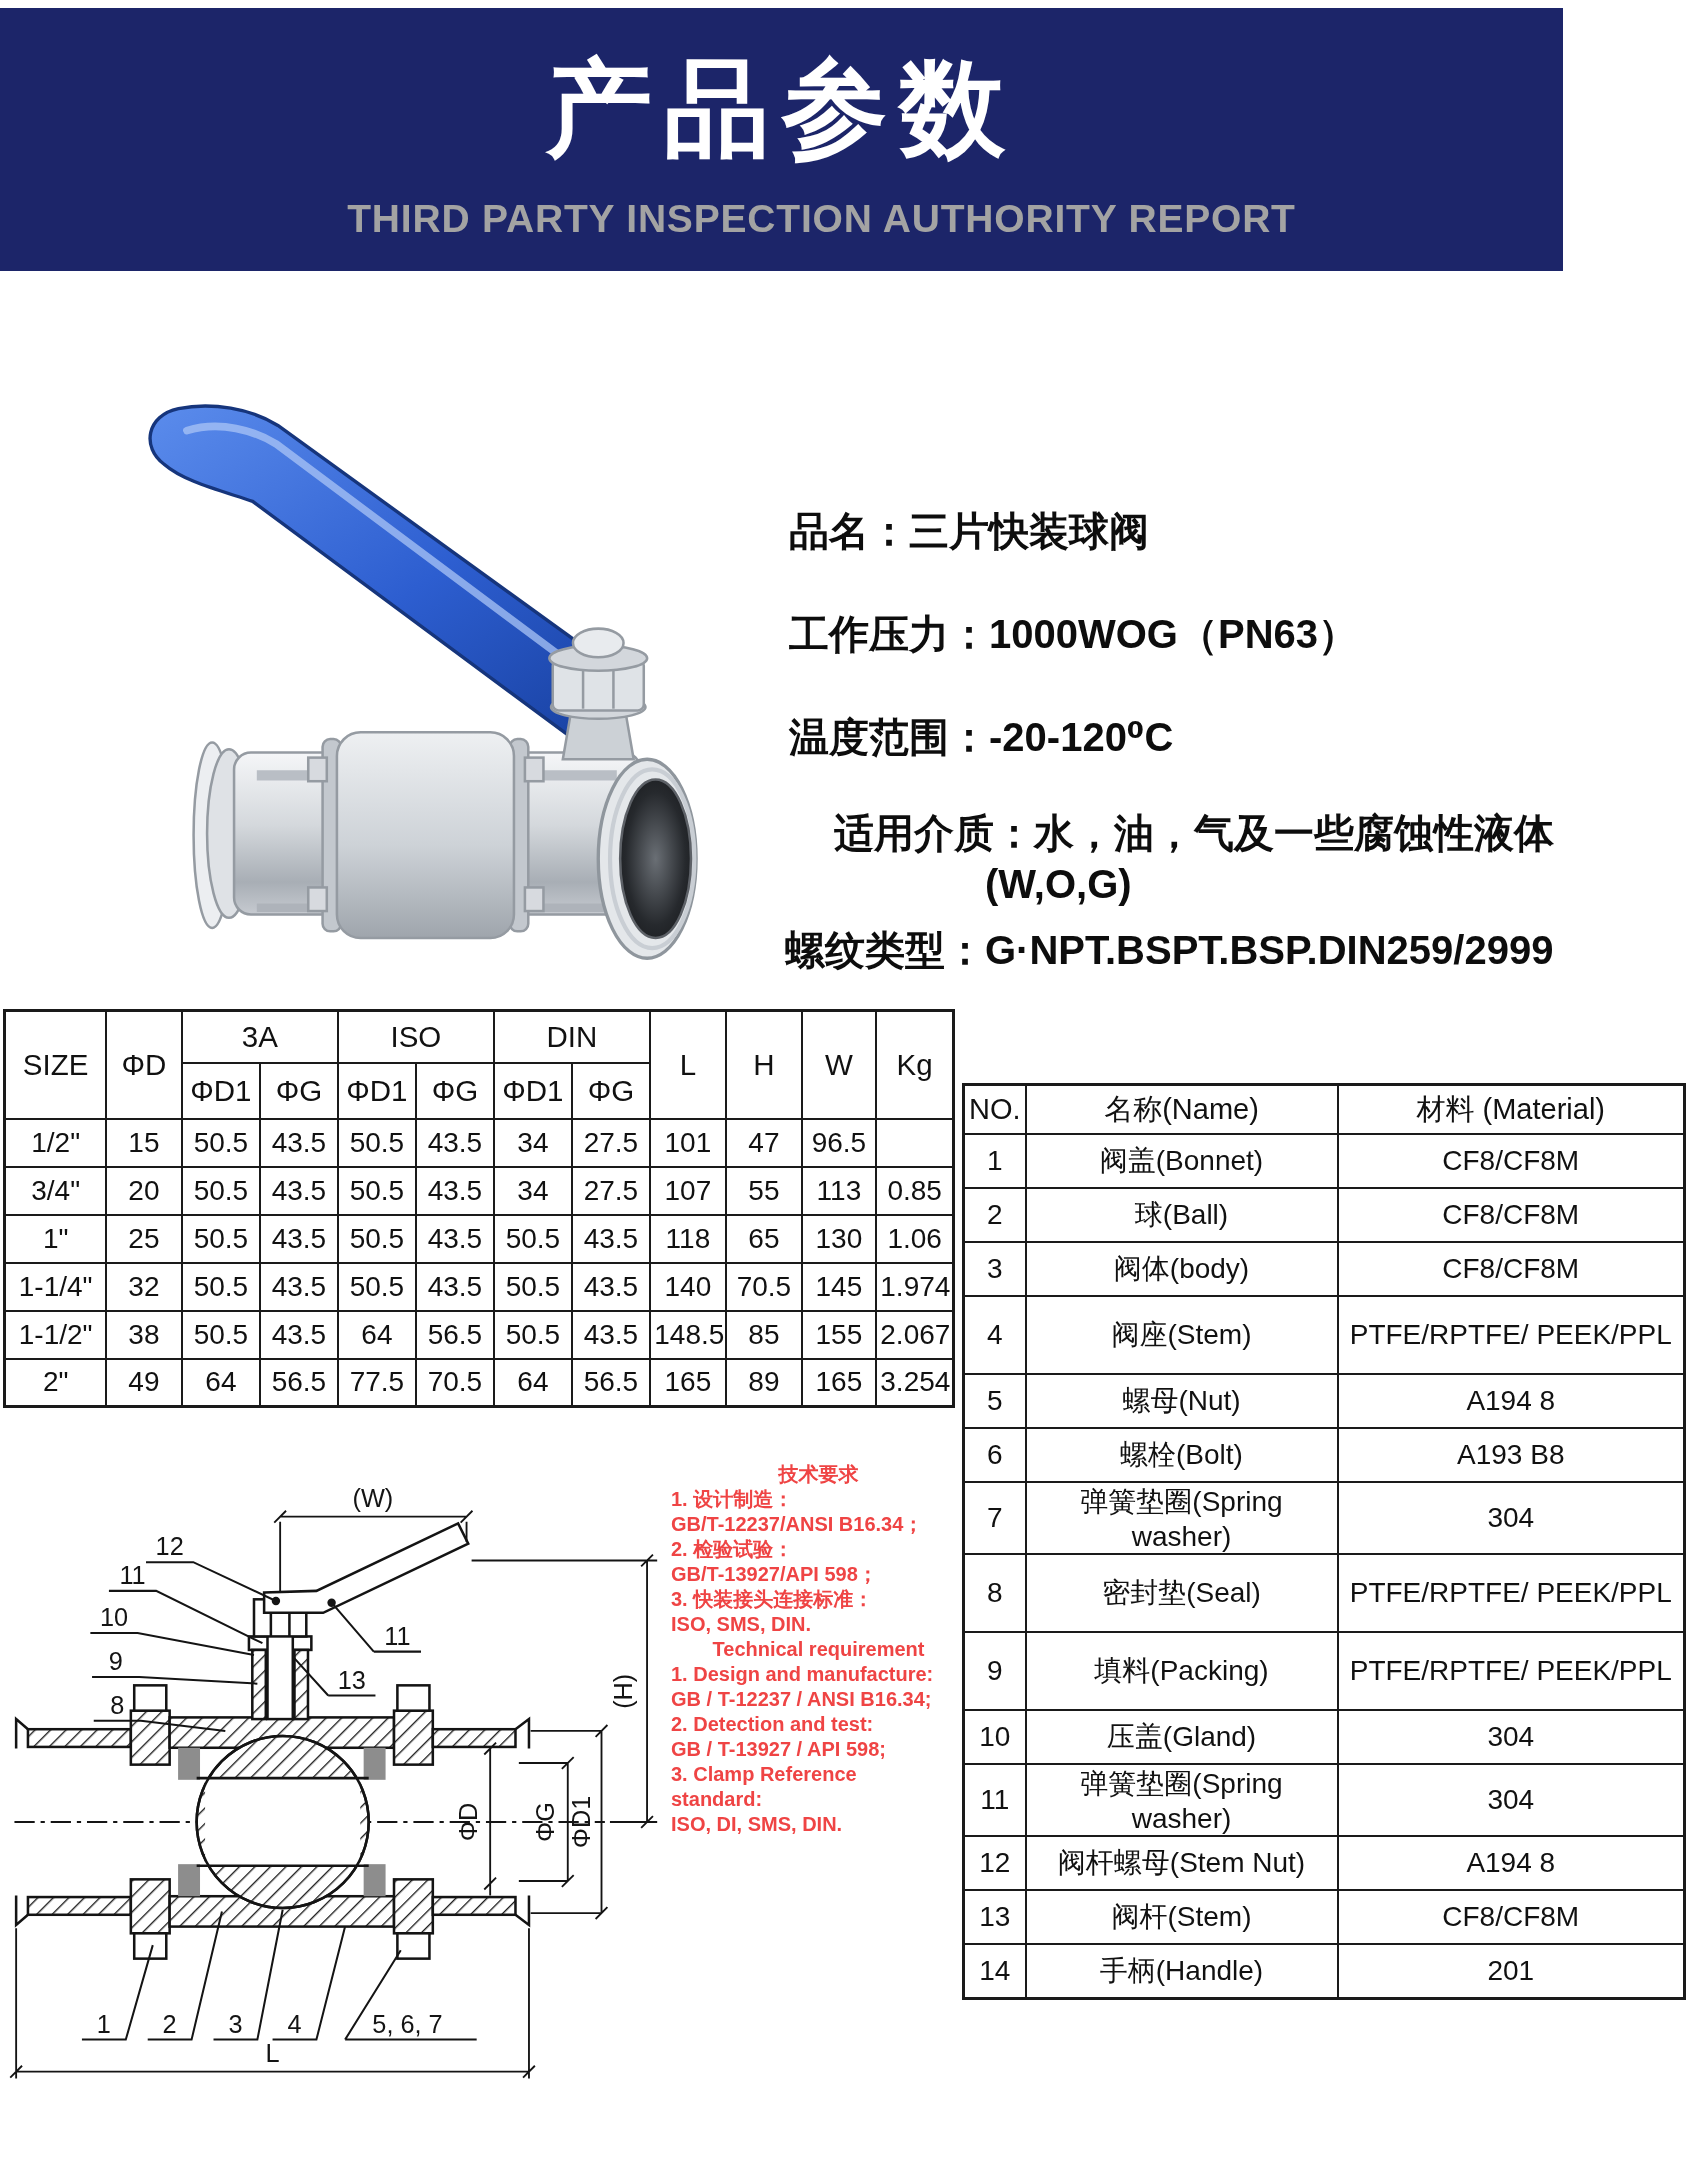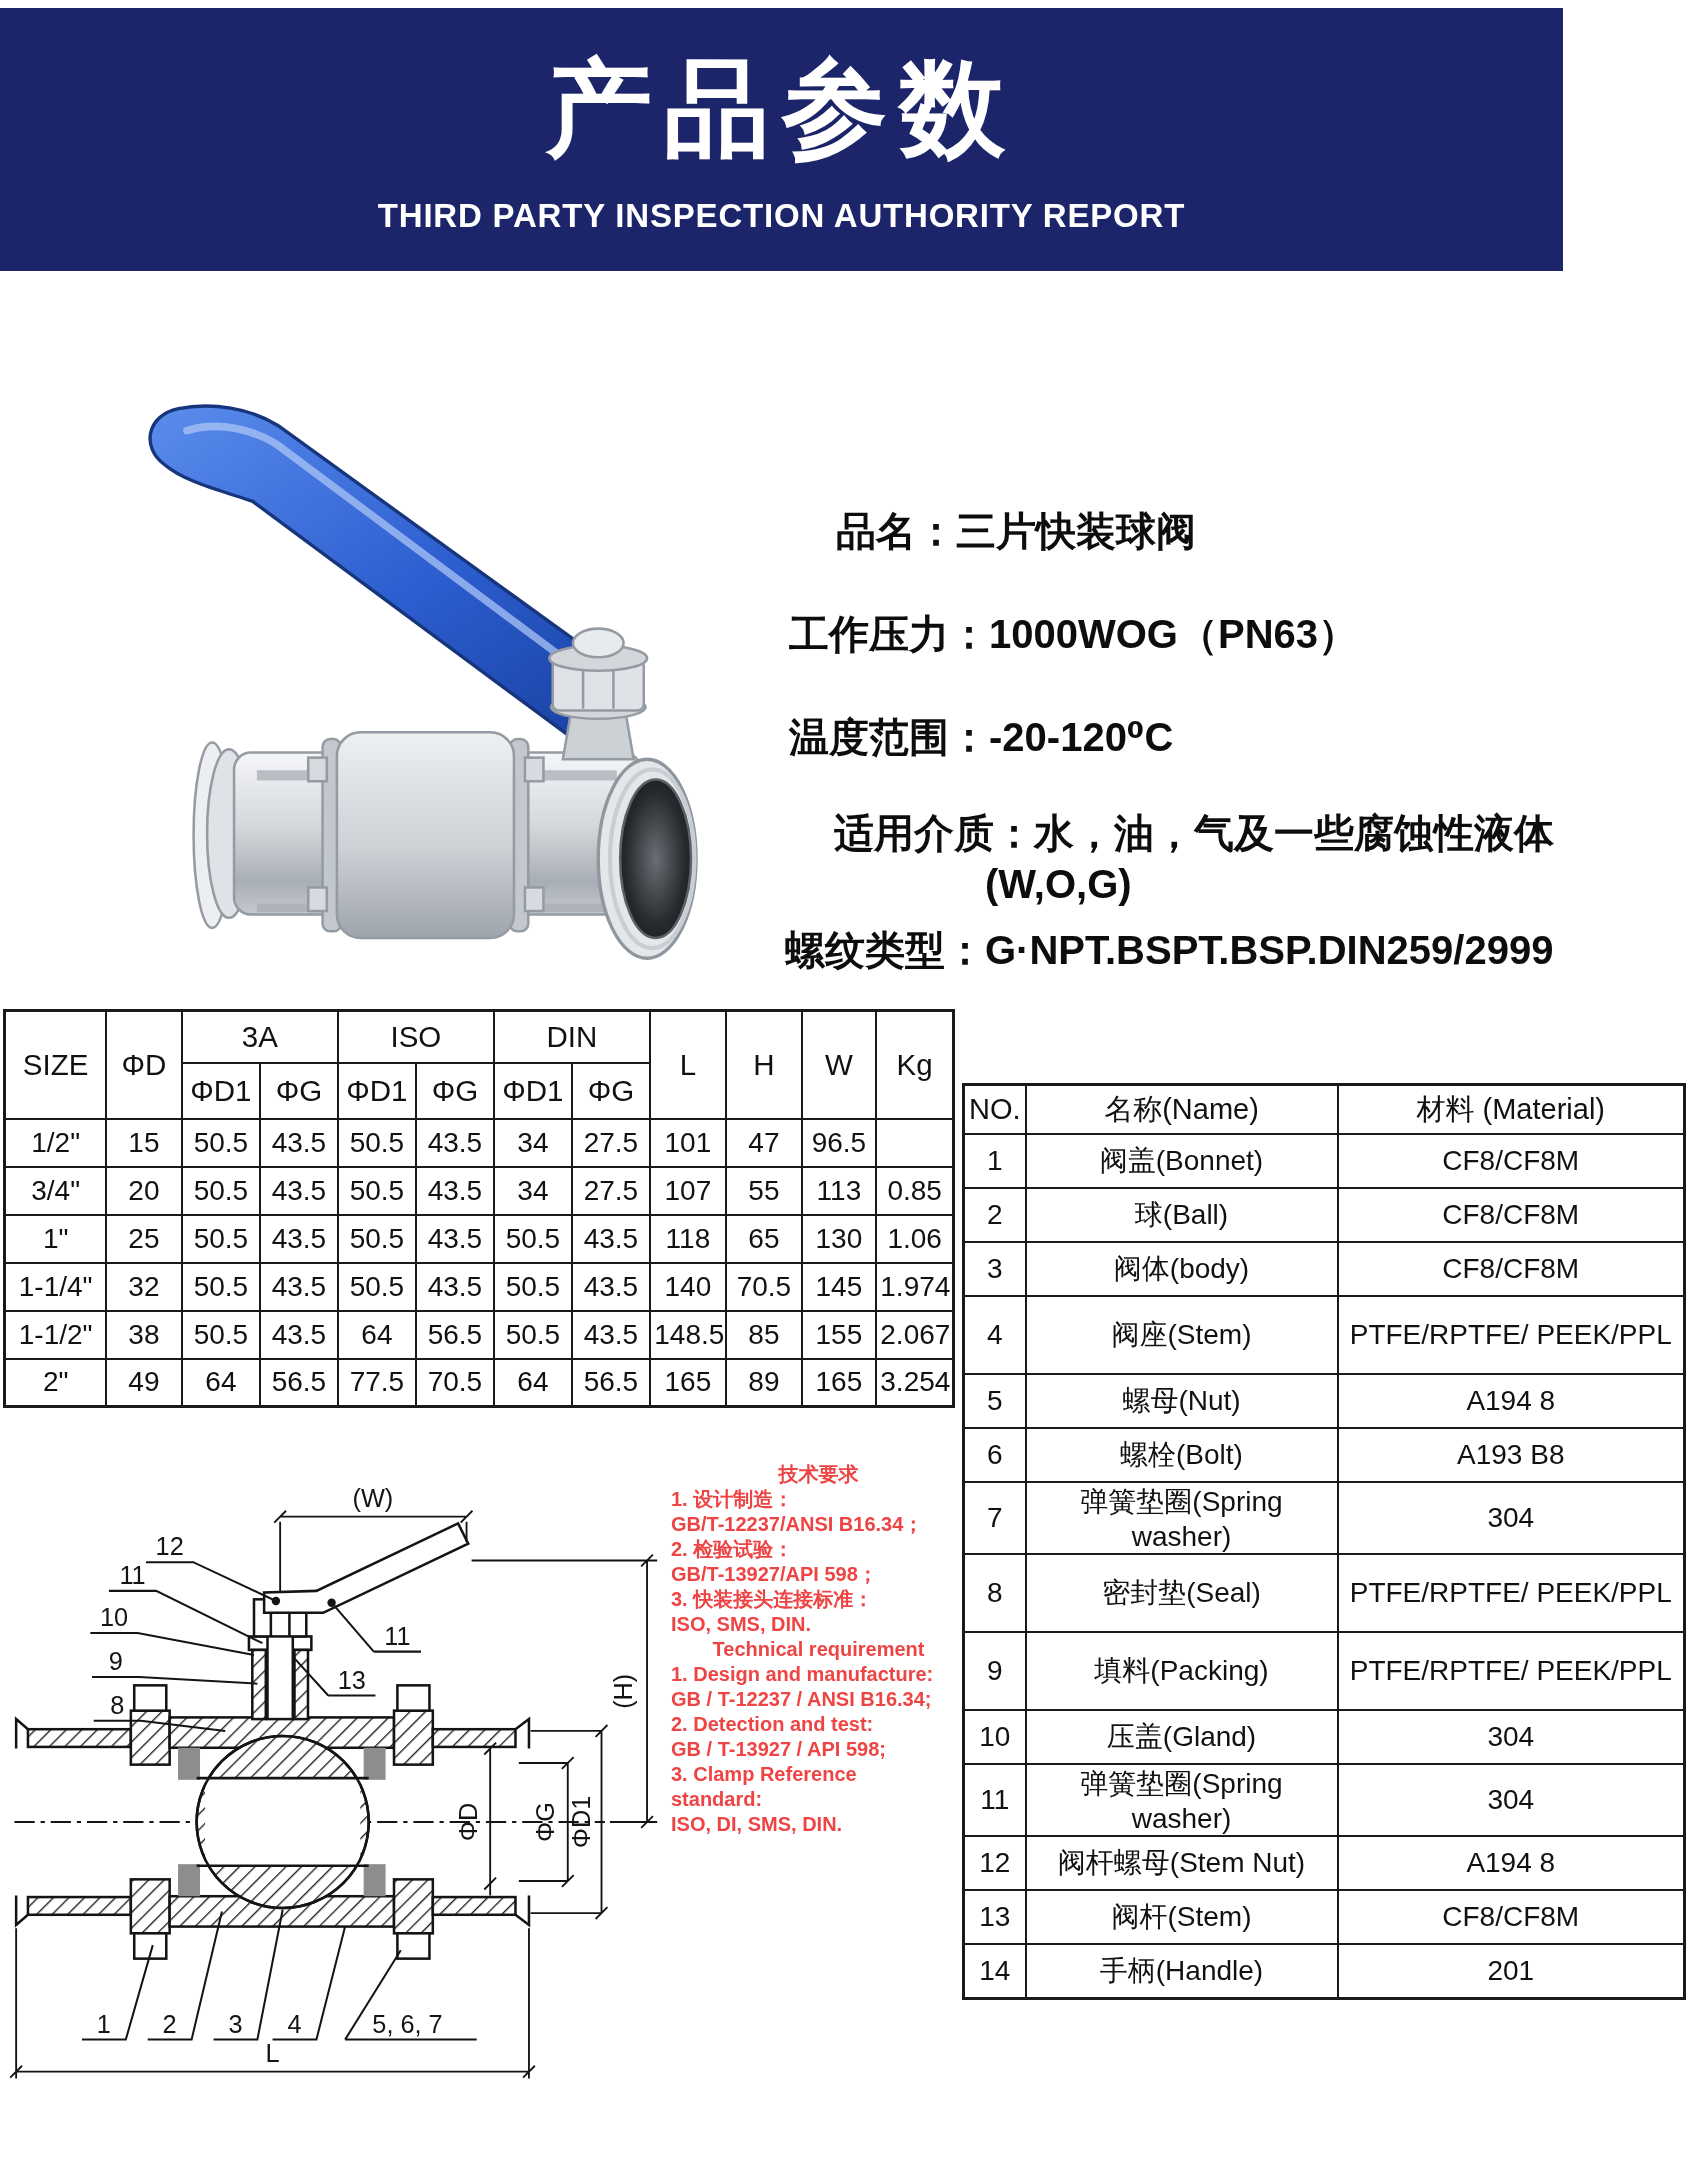--- a/index.html
+++ b/index.html
@@ -6,26 +6,26 @@
   body{
     width:1687px;height:2183px;position:relative;background:#ffffff;
     font-family:"Liberation Sans","DejaVu Sans",sans-serif;color:#111;
     overflow:hidden;
   }
   
   .banner{position:absolute;left:0;top:8.4px;width:1563px;height:263px;background:#1c2569;}
   .banner-title{position:absolute;left:0;top:32px;width:100%;text-align:center;
     color:#fff;font-size:106px;font-weight:700;letter-spacing:11.8px;line-height:1.3;}
   .banner-sub{position:absolute;left:0;top:189px;width:100%;text-align:center;
-    color:#ffffff;font-size:33px;font-weight:700;letter-spacing:0.8px;}
+    color:#a3a3a3;font-size:39px;font-weight:700;letter-spacing:0.8px;padding-left:40px;}
   
   .photo{position:absolute;left:84px;top:363px;width:666px;height:624px;}
   
   .info div{position:absolute;font-size:40px;font-weight:600;color:#0d0d0d;white-space:nowrap;}
-  .il0{left:836px;top:504px;}
+  .il0{left:789px;top:504px;}
   .il1{left:789px;top:607px;}
   .il2{left:789px;top:710px;}
   .il3{left:834px;top:806px;}
   .il4{left:985px;top:862px;}
   .il5{left:785px;top:923px;}
   
   table{border-collapse:collapse;table-layout:fixed;background:#fff;}
   th,td{border:2.5px solid #1a1a1a;text-align:center;vertical-align:middle;
     padding:0 3.4px;overflow:hidden;}
   .size-table{position:absolute;left:3.4px;top:1009px;width:947px;border:3.4px solid #1a1a1a;}

